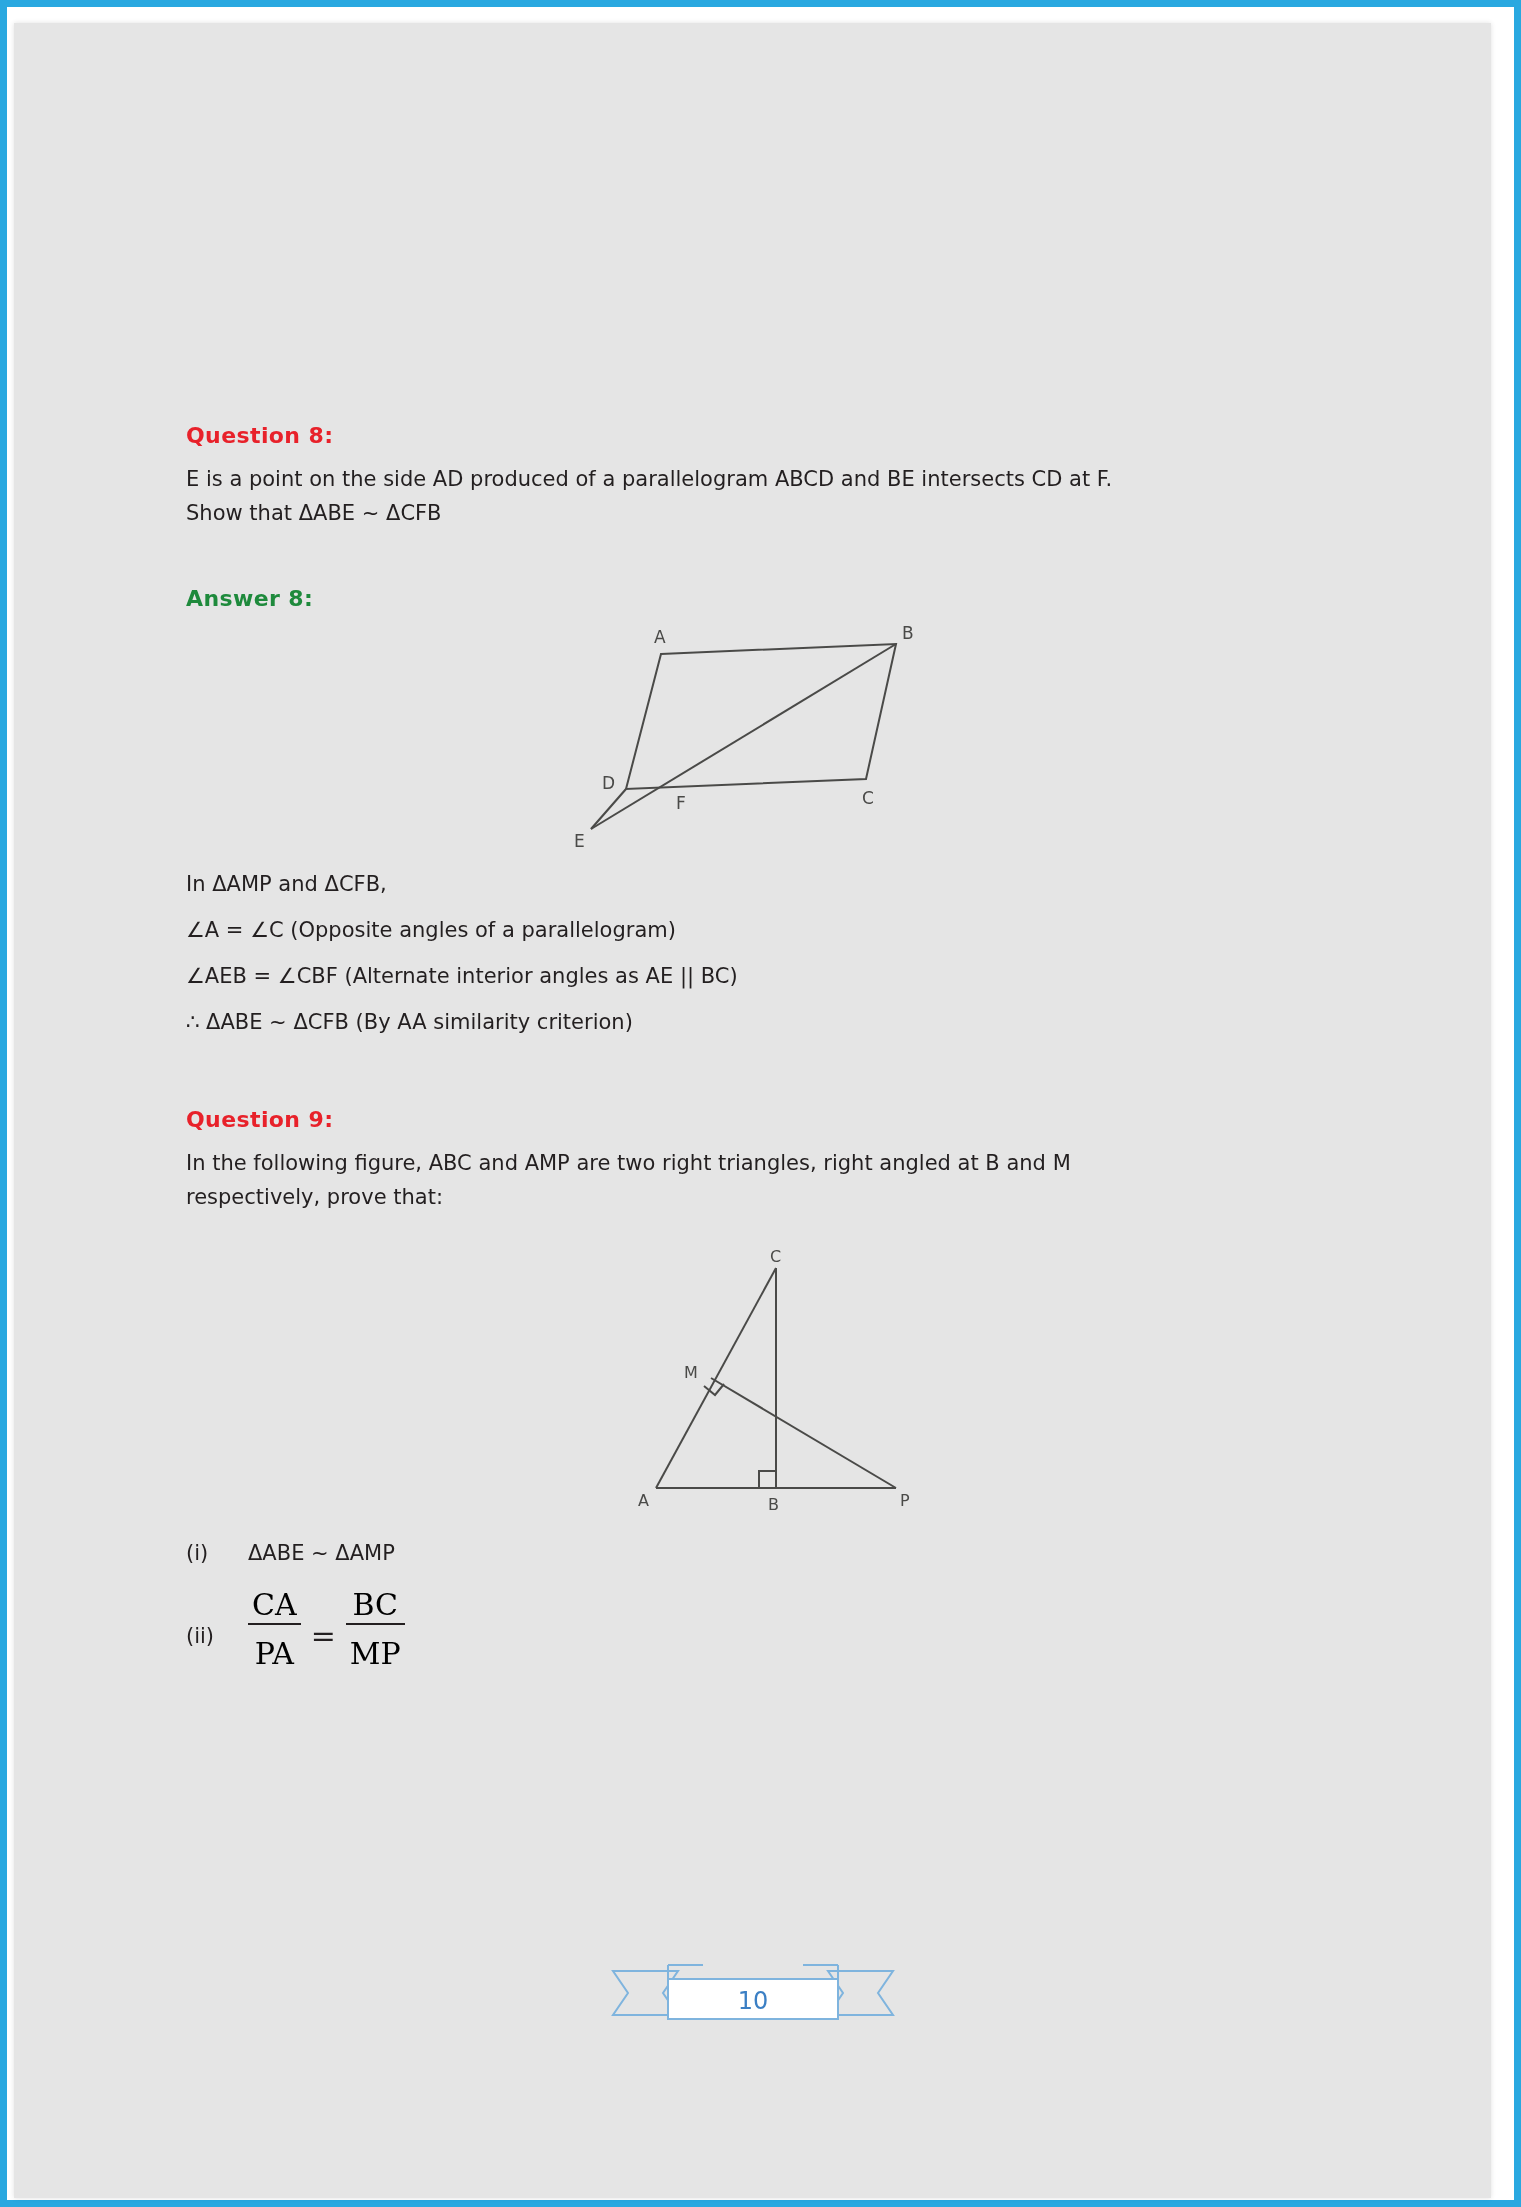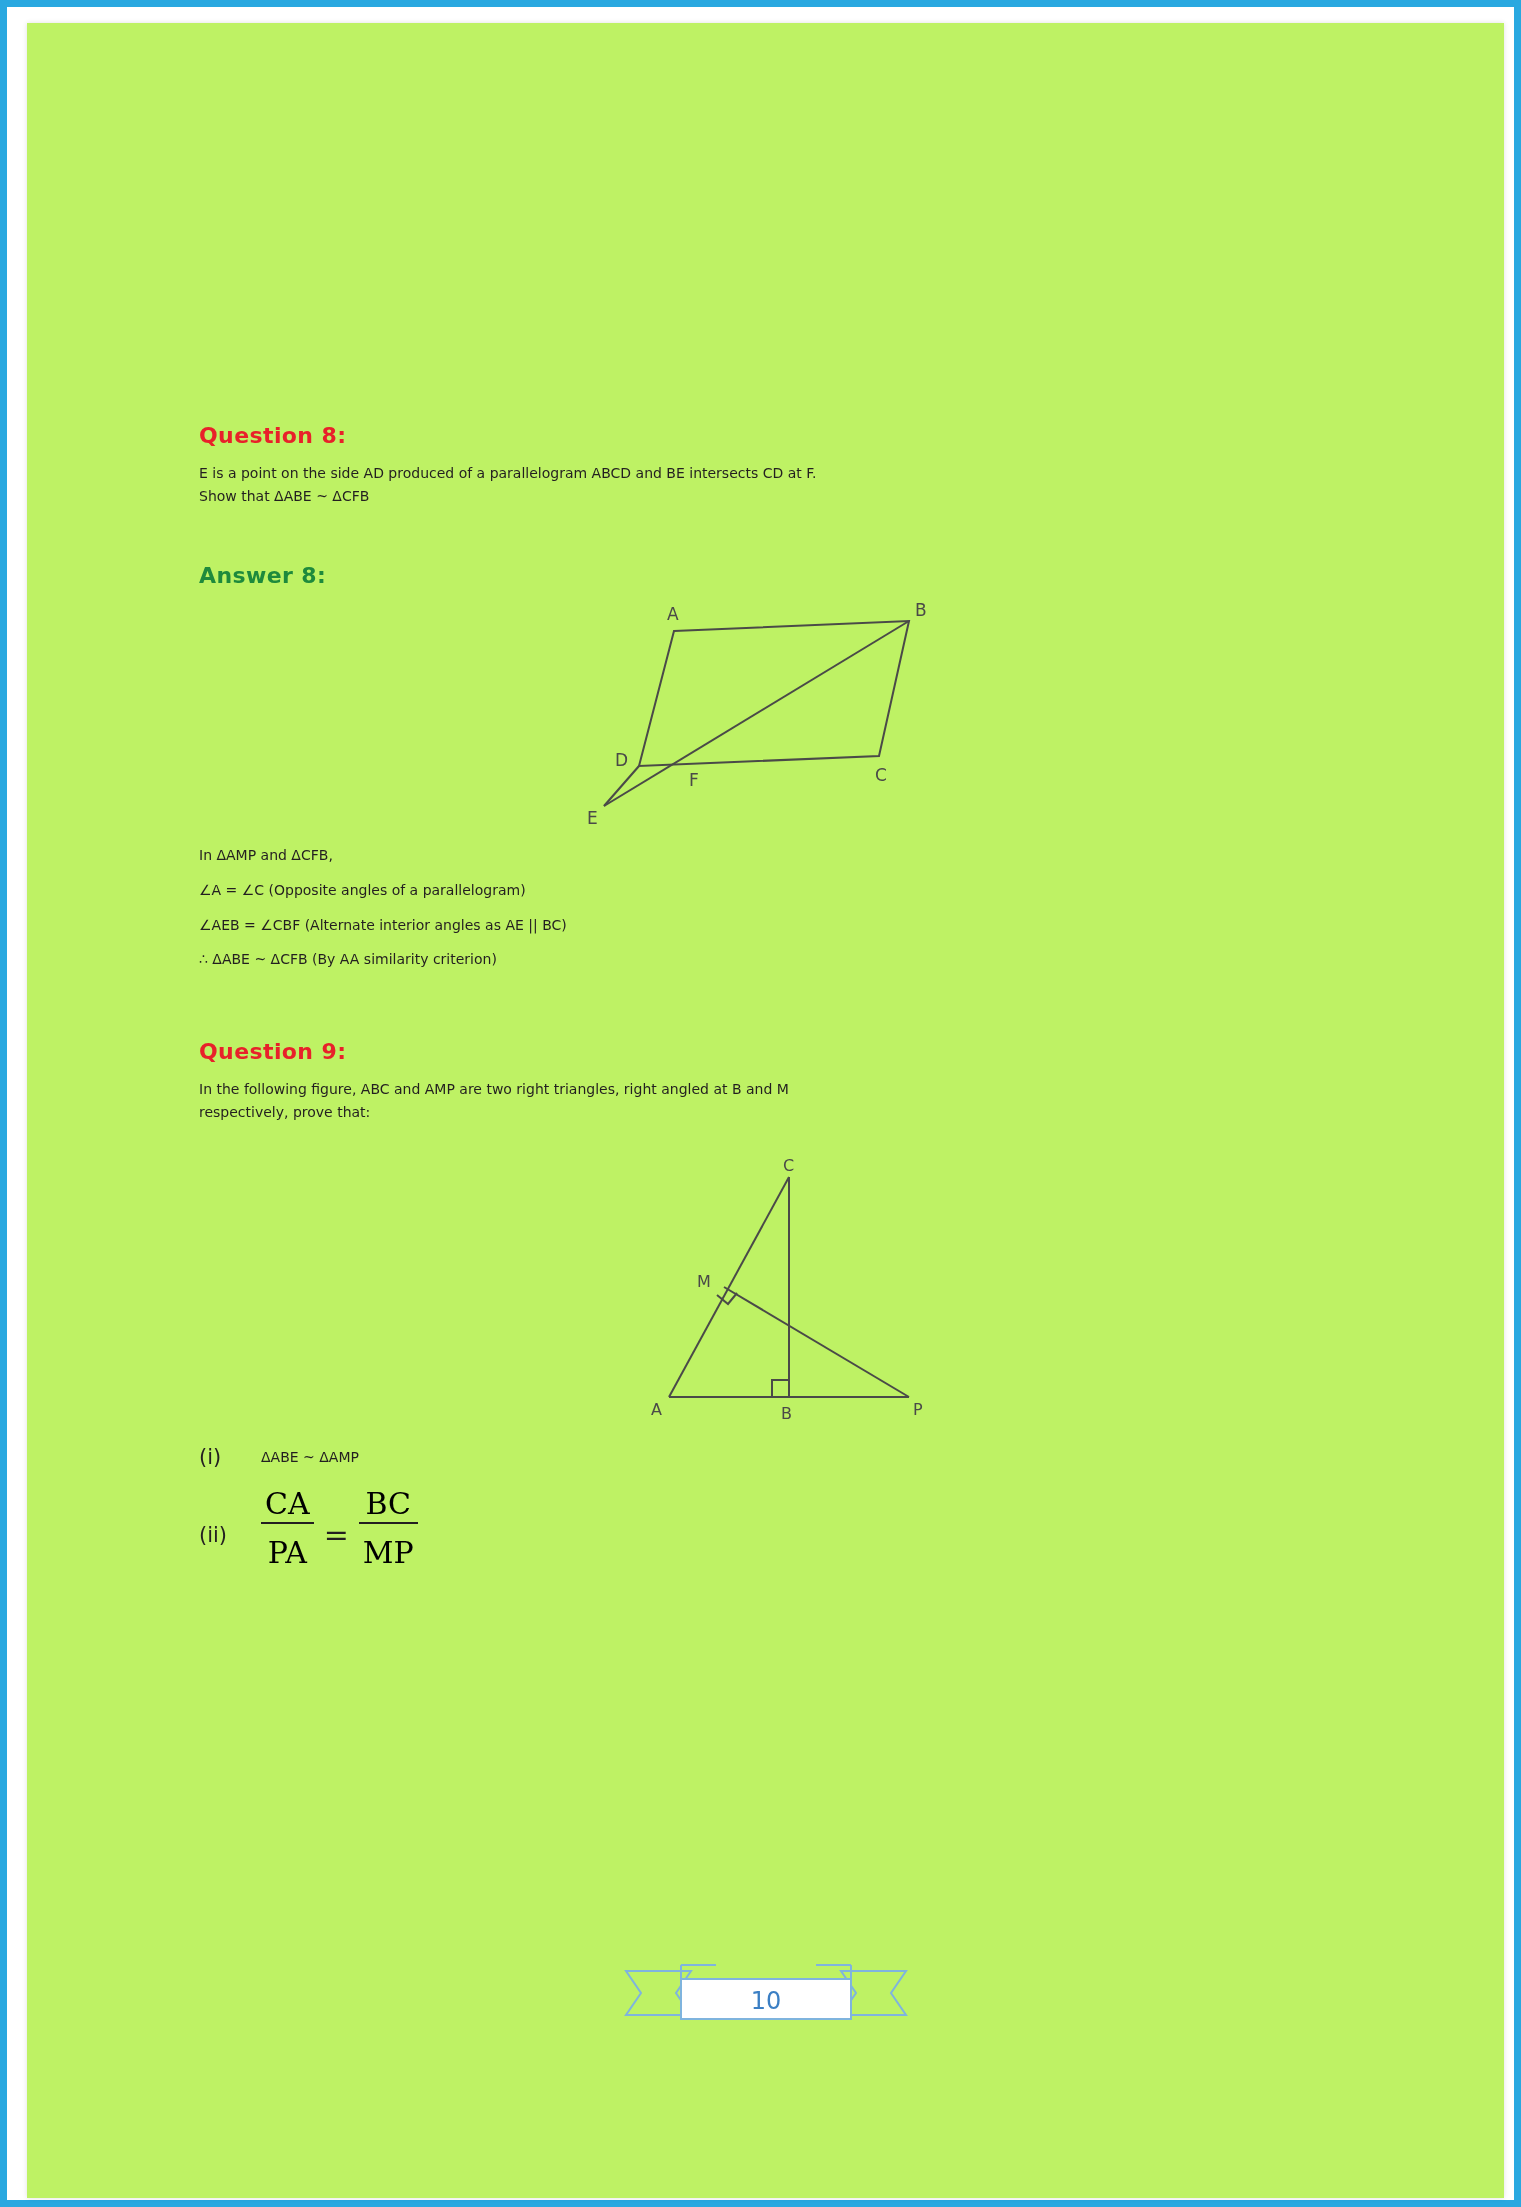--- a/index.html
+++ b/index.html
@@ -18,25 +18,25 @@
     position: absolute;
     left: 0; top: 0;
     width: 1521px;
     height: 2207px;
     box-sizing: border-box;
     border: 7px solid #29a8e0;
     background: #ffffff;
   }
   .sheet {
     position: absolute;
-    left: 20px;
+    left: 7px;
     top: 16px;
     width: 1477px;
     height: 2175px;
-    background: #bef264;
+    background: #e5e5e5;
     box-shadow: 0 0 5px rgba(0,0,0,0.12);
   }
   .content {
     position: absolute;
     left: 172px;
     top: 400px;
     width: 1180px;
   }
   .q-heading {
     color: #e8212a;
@@ -47,21 +47,21 @@
   }
   .a-heading {
     color: #1e8a3c;
     font-weight: bold;
     font-size: 22px;
     letter-spacing: 0.4px;
     margin: 0 0 8px 0;
   }
   .body-text {
     color: #231f20;
-    font-size: 14px;
+    font-size: 21px;
     line-height: 1.62;
     margin: 0;
   }
   .justify {
     text-align: justify;
   }
   .gap-lg { height: 56px; }
   .gap-md { height: 34px; }
   .gap-sm { height: 18px; }
   .lines p { margin: 0 0 12px 0; }

